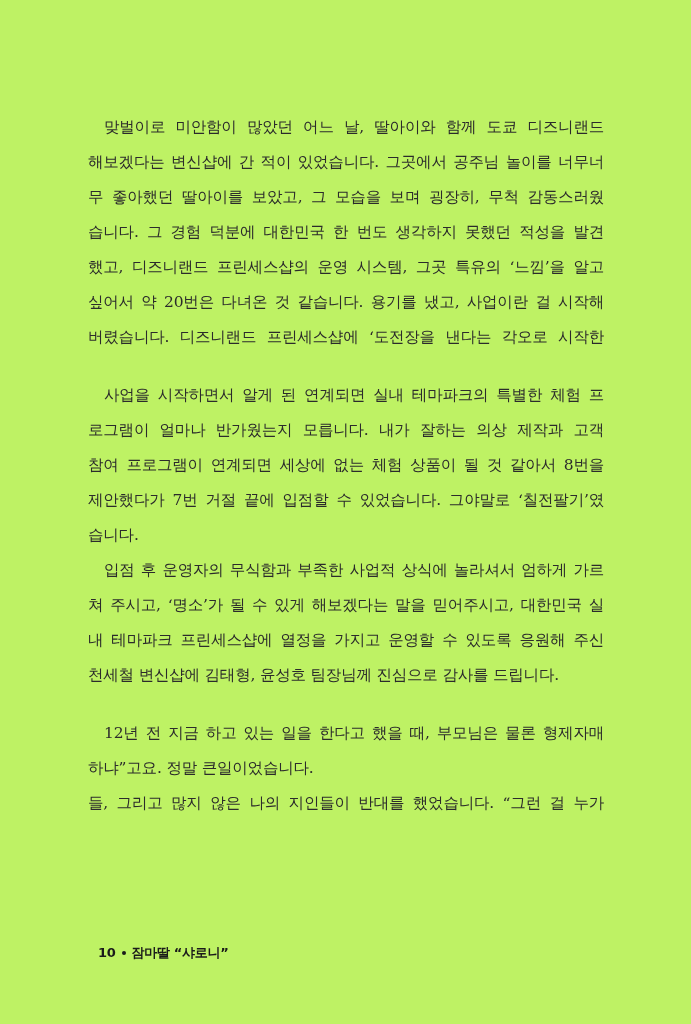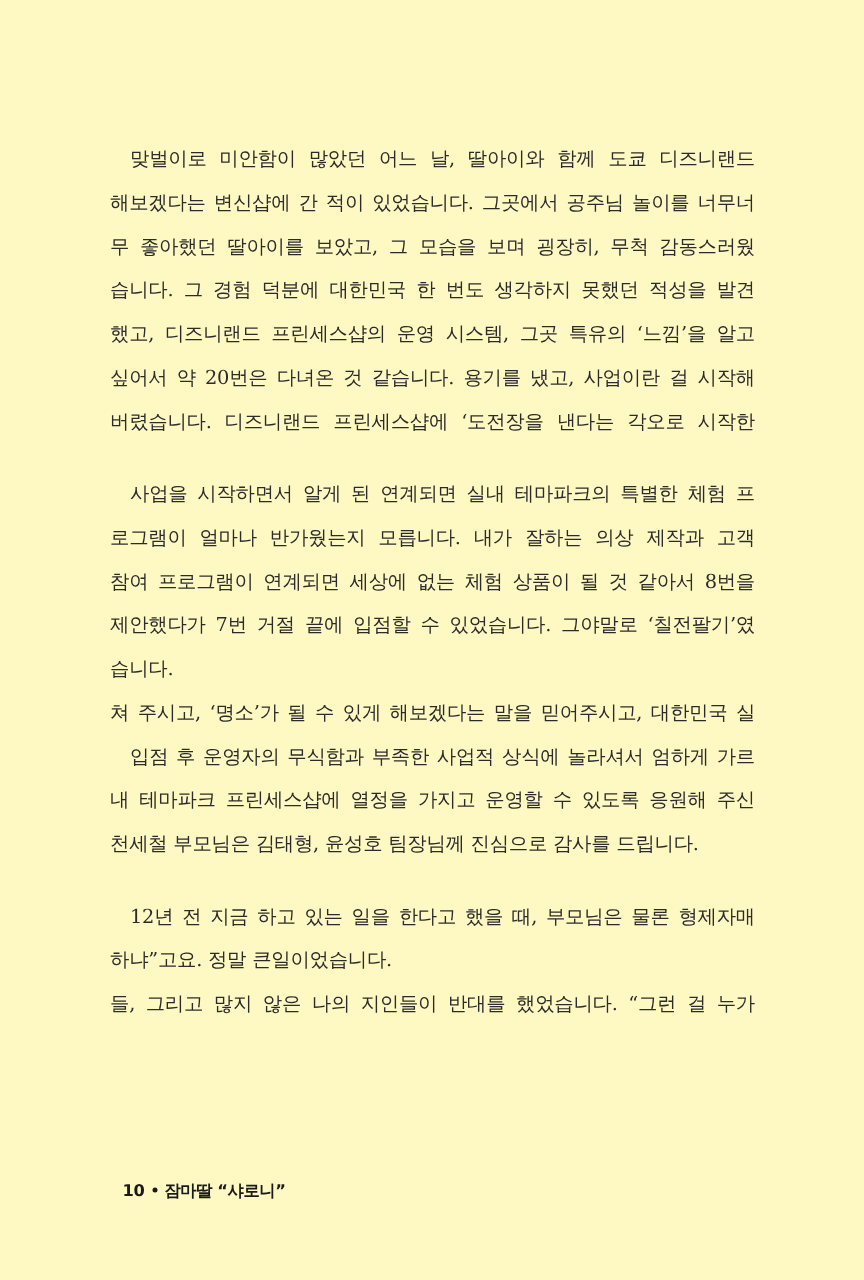--- a/index.html
+++ b/index.html
@@ -4,21 +4,21 @@
   <style>
     html, body {
       margin: 0;
       padding: 0;
       background: #ffffff;
     }
     .page {
       position: relative;
       width: 691px;
       height: 1024px;
-      background: #fef9c3;
+      background: #bef264;
       overflow: hidden;
       color: #2b2b2b;
       font-family: "DejaVu Serif", "Liberation Serif", serif;
     }
     .body-text {
       position: absolute;
       left: 88px;
       top: 110px;
       width: 516px;
     }
@@ -81,24 +81,24 @@
 
     <div>
       <div class="line indent">사업을 시작하면서 알게 된 연계되면 실내 테마파크의 특별한 체험 프</div>
       <div class="line">로그램이 얼마나 반가웠는지 모릅니다. 내가 잘하는 의상 제작과 고객</div>
       <div class="line">참여 프로그램이 연계되면 세상에 없는 체험 상품이 될 것 같아서 8번을</div>
       <div class="line">제안했다가 7번 거절 끝에 입점할 수 있었습니다. 그야말로 ‘칠전팔기’였</div>
       <div class="line last">습니다.</div>
     </div>
 
     <div>
+      <div class="line indent">입점 후 운영자의 무식함과 부족한 사업적 상식에 놀라셔서 엄하게 가르</div>
       <div class="line">쳐 주시고, ‘명소’가 될 수 있게 해보겠다는 말을 믿어주시고, 대한민국 실</div>
-      <div class="line indent">입점 후 운영자의 무식함과 부족한 사업적 상식에 놀라셔서 엄하게 가르</div>
       <div class="line">내 테마파크 프린세스샵에 열정을 가지고 운영할 수 있도록 응원해 주신</div>
-      <div class="line last">천세철 부모님은 김태형, 윤성호 팀장님께 진심으로 감사를 드립니다.</div>
+      <div class="line last">천세철 변신샵에 김태형, 윤성호 팀장님께 진심으로 감사를 드립니다.</div>
     </div>
 
     <div class="para-gap"></div>
 
     <div>
       <div class="line indent">12년 전 지금 하고 있는 일을 한다고 했을 때, 부모님은 물론 형제자매</div>
       <div class="line last">하냐”고요. 정말 큰일이었습니다.</div>
       <div class="line">들, 그리고 많지 않은 나의 지인들이 반대를 했었습니다. “그런 걸 누가</div>
     </div>
 

